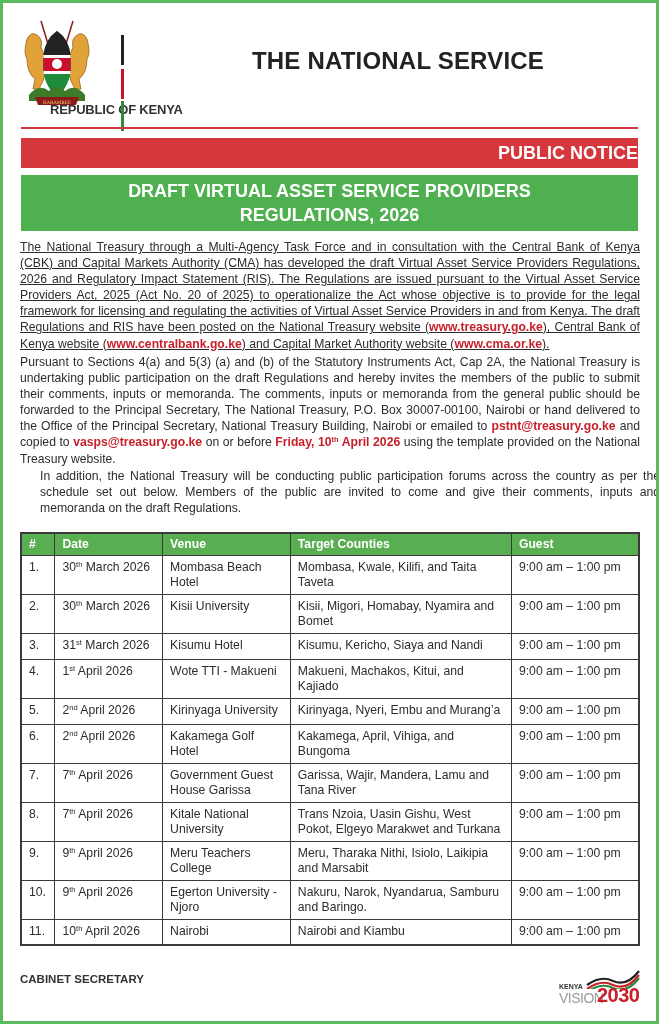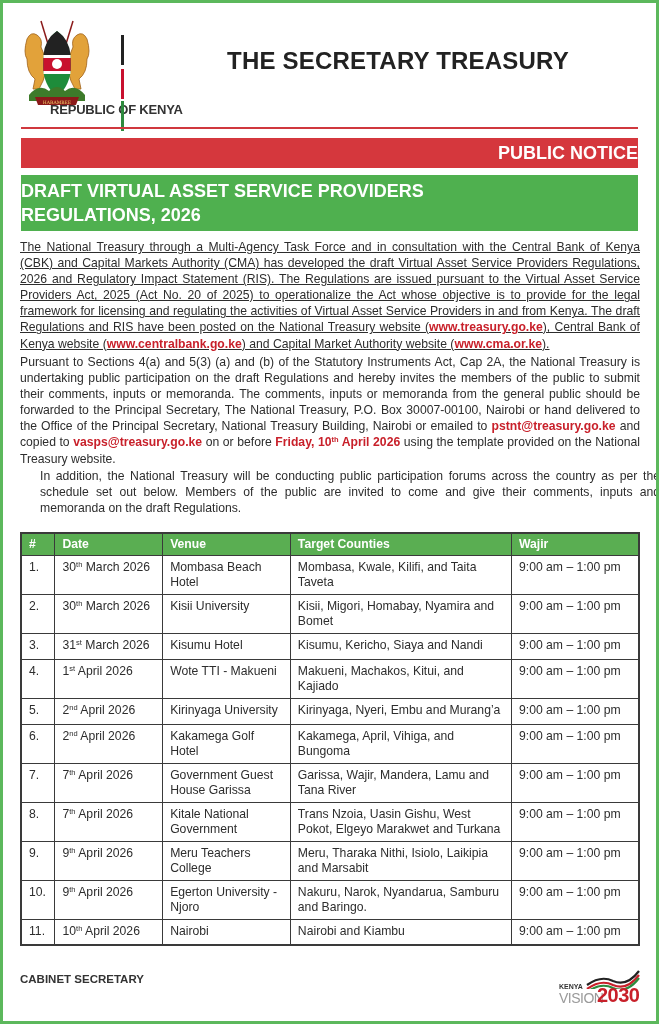--- a/index.html
+++ b/index.html
@@ -36,21 +36,21 @@
   }
 
   
   .banner-red {
     position: absolute; left: 18px; top: 135px; width: 617px; height: 30px;
     background: #d5373d; color: #fff; text-align: right;
     font-size: 18px; font-weight: bold; line-height: 30px;
   }
   .banner-green {
     position: absolute; left: 18px; top: 172px; width: 617px; height: 56px;
-    background: #4fb04f; color: #fff; 
+    background: #4fb04f; color: #fff; text-align: center;
     font-size: 18px; font-weight: bold; line-height: 24px; padding-top: 4px;
   }
 
   
   .para {
     position: absolute; left: 17px; width: 620px;
     font-size: 12.2px; line-height: 16.1px; text-align: justify; color: #2d2d2d;
     font-family: "Liberation Sans", sans-serif;
   }
   .p1 { top: 236px; text-decoration: underline; }
@@ -114,21 +114,21 @@
       <circle cx="36" cy="47" r="5" fill="#fff"></circle>
 
       <path d="M8 78 q10 -12 20 -4 q8 -8 16 0 q10 -8 20 4 v6 h-56z" fill="#3d7b2a"></path>
       <path d="M14 80 h44 l-3 8 h-38z" fill="#8b1a1a"></path>
       <text x="36" y="86.5" font-size="4.5" fill="#f3d36b" text-anchor="middle" font-family="DejaVu Serif, serif">HARAMBEE</text>
     </svg>
     <div class="crest-caption">REPUBLIC OF KENYA</div>
     <div class="vbar black"></div>
     <div class="vbar red" style="top:66px;height:30px;"></div>
     <div class="vbar" style="top:98px;height:30px;background:#2e8b3e;"></div>
-    <div class="title">THE SECRETARY TREASURY</div>
+    <div class="title">THE NATIONAL SERVICE</div>
   </div>
   <div class="red-rule"></div>
 
   <div class="banner-red">PUBLIC NOTICE</div>
   <div class="banner-green">
     <div>DRAFT VIRTUAL ASSET SERVICE PROVIDERS</div>
     <div>REGULATIONS, 2026</div>
   </div>
 
   <p class="para p1"><span>The National Treasury through a Multi-Agency Task Force and in consultation with the Central Bank of Kenya (CBK) and Capital Markets Authority (CMA) has developed the draft Virtual Asset Service Providers Regulations, 2026 and Regulatory Impact Statement (RIS). The Regulations are issued pursuant to the Virtual Asset Service Providers Act, 2025 (Act No. 20 of 2025) to operationalize the Act whose objective is to provide for the legal framework for licensing and regulating the activities of Virtual Asset Service Providers in and from Kenya. The draft Regulations and RIS have been posted on the National Treasury website (</span><a class="hl">www.treasury.go.ke</a><span>), Central Bank of Kenya website (</span><a class="hl">www.centralbank.go.ke</a><span>) and Capital Market Authority website (</span><a class="hl">www.cma.or.ke</a><span>).</span></p>
@@ -137,21 +137,21 @@
 
   <p class="para p3">In addition, the National Treasury will be conducting public participation forums across the country as per the schedule set out below. Members of the public are invited to come and give their comments, inputs and memoranda on the draft Regulations.</p>
 
   <table class="sched">
     <thead>
       <tr>
         <th class="c-num">#</th>
         <th class="c-date">Date</th>
         <th class="c-venue">Venue</th>
         <th class="c-counties">Target Counties</th>
-        <th class="c-time">Wajir</th>
+        <th class="c-time">Guest</th>
       </tr>
     </thead>
     <tbody>
       <tr class="tall">
         <td>1.</td>
         <td><span>30</span><sup>th</sup><span> March 2026</span></td>
         <td>Mombasa Beach Hotel</td>
         <td>Mombasa, Kwale, Kilifi, and Taita Taveta</td>
         <td>9:00 am – 1:00 pm</td>
       </tr>
@@ -193,21 +193,21 @@
       <tr class="tall">
         <td>7.</td>
         <td><span>7</span><sup>th</sup><span> April 2026</span></td>
         <td>Government Guest House Garissa</td>
         <td>Garissa, Wajir, Mandera, Lamu and Tana River</td>
         <td>9:00 am – 1:00 pm</td>
       </tr>
       <tr class="tall">
         <td>8.</td>
         <td><span>7</span><sup>th</sup><span> April 2026</span></td>
-        <td>Kitale National Government</td>
+        <td>Kitale National University</td>
         <td>Trans Nzoia, Uasin Gishu, West Pokot, Elgeyo Marakwet and Turkana</td>
         <td>9:00 am – 1:00 pm</td>
       </tr>
       <tr class="tall">
         <td>9.</td>
         <td><span>9</span><sup>th</sup><span> April 2026</span></td>
         <td>Meru Teachers College</td>
         <td>Meru, Tharaka Nithi, Isiolo, Laikipia and Marsabit</td>
         <td>9:00 am – 1:00 pm</td>
       </tr>

